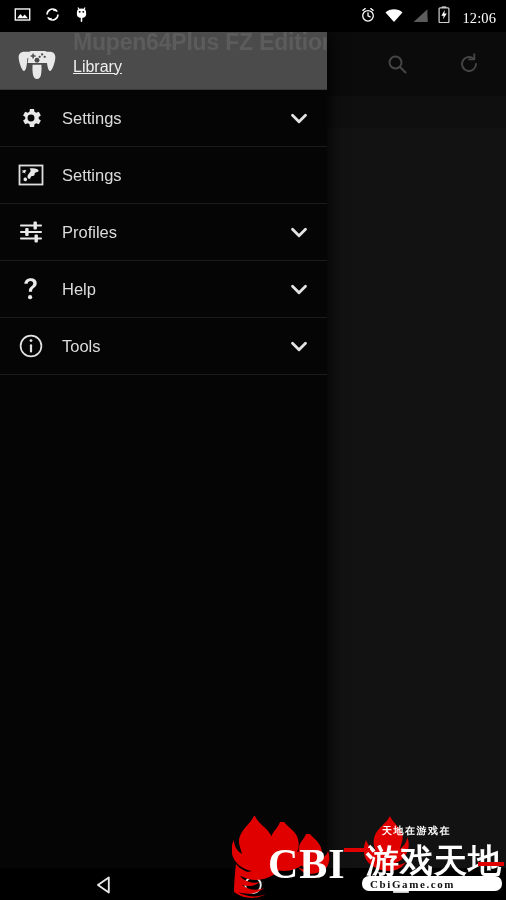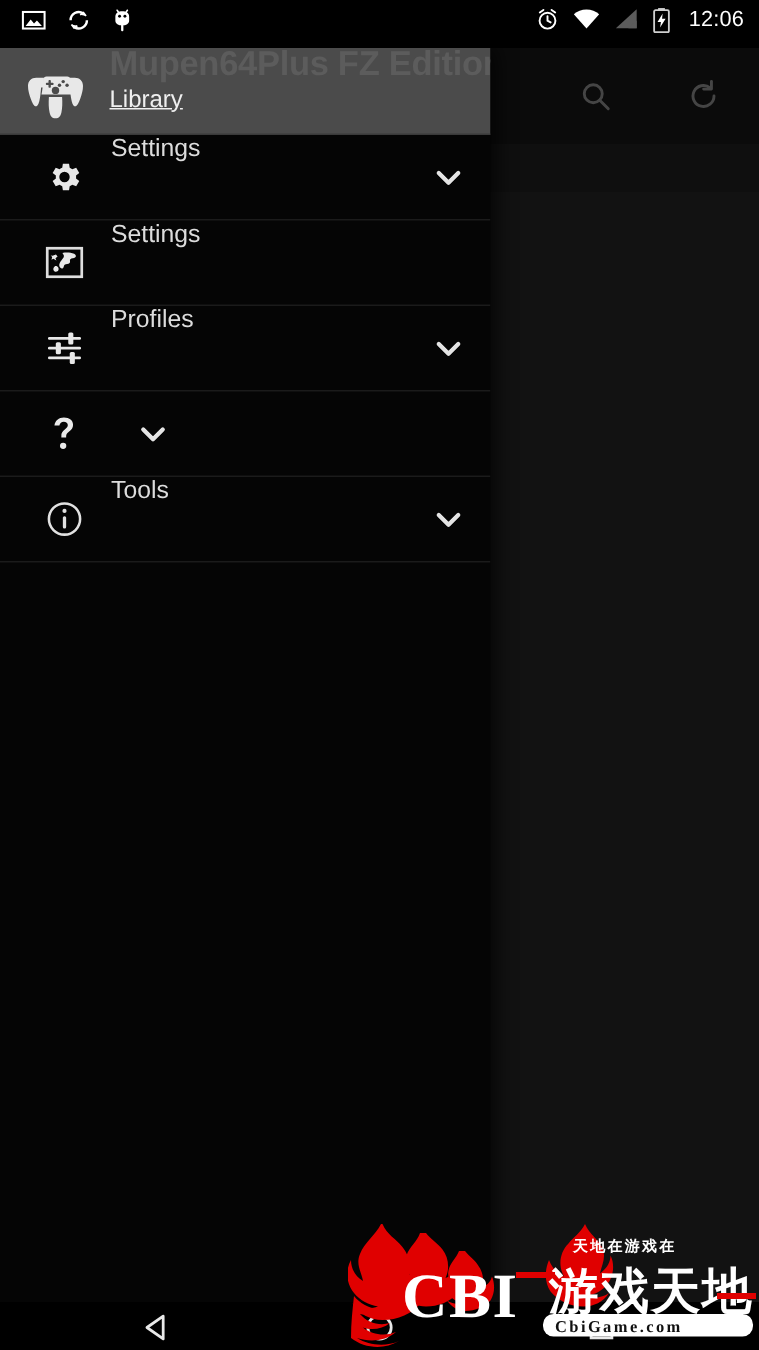--- a/index.html
+++ b/index.html
@@ -11,21 +11,21 @@
   }
   #screen { position: relative; width: 506px; height: 900px; background: #000; }
 
   
   #statusbar {
     position: absolute; top: 0; left: 0; width: 506px; height: 32px;
     background: #000; display: flex; align-items: center;
     padding: 0 10px 0 14px; z-index: 40;
   }
   #status-left { display: flex; align-items: center; gap: 13px; }
-  #status-right { margin-left: auto; display: flex; align-items: flex-start; gap: 9px; }
+  #status-right { margin-left: auto; display: flex; align-items: flex-end; gap: 9px; font-family: Liberation Serif, serif; }
   .sb-icon { display: block; }
   #clock { color: #fff; font-size: 14.5px; letter-spacing: .1px; margin-left: 3px; }
 
   
   #app-bg { position: absolute; top: 32px; left: 0; width: 506px; height: 836px; background: #161616; }
   #toolbar {
     position: absolute; top: 32px; left: 0; width: 506px; height: 64px;
     background: #111111; display: flex; align-items: center; justify-content: flex-end;
     padding-right: 22px; gap: 42px;
   }
@@ -54,22 +54,22 @@
   #app-title {
     position: absolute; top: -3px; left: 0; white-space: nowrap;
     font-size: 23px; font-weight: bold; color: #5c5c5c; letter-spacing: -0.2px;
   }
   #subtitle {
     position: absolute; top: 26px; left: 0; white-space: nowrap;
     font-size: 16px; color: #efefef; text-decoration: underline;
   }
 
   .nav-item {
-    position: relative; height: 57px; display: flex; 
-    border-bottom: 1px solid #1b1b1b; padding-left: 12px;
+    position: relative; height: 57px; display: flex; align-items: center;
+    border-bottom: 1px solid #1b1b1b; padding-left: 0;
   }
   .nav-icon { width: 62px; flex: 0 0 62px; display: flex; align-items: center; justify-content: center; }
   .nav-label { font-size: 16.5px; color: #dcdcdc; flex: 1 1 auto; }
   .nav-chevron { width: 56px; flex: 0 0 56px; display: flex; align-items: center; justify-content: center; }
 
   
   #watermark { position: absolute; left: 232px; top: 812px; width: 274px; height: 86px; z-index: 50; pointer-events: none; }
 
   
   #navbar { position: absolute; left: 0; top: 868px; width: 506px; height: 32px; background: #000; z-index: 45; }
@@ -179,20 +179,21 @@
     </div>
 
 
     <div class="nav-item">
       <div class="nav-icon">
         <svg width="28" height="28" viewBox="0 0 28 28" fill="#eaeaea">
           <path d="M13.6 3.3c-3.4 0-5.9 2.1-6.3 5.4h3.3c.3-1.6 1.4-2.6 2.9-2.6 1.6 0 2.7.9 2.7 2.3 0 1.2-.6 1.9-2 3-1.7 1.3-2.4 2.4-2.3 4.4v.9h3.2v-.7c0-1.4.5-2.2 2-3.3 1.8-1.3 2.6-2.6 2.6-4.5 0-3-2.4-4.9-6.1-4.9z"></path>
           <circle cx="13.1" cy="22.2" r="2.1"></circle>
         </svg>
       </div>
+      <div class="nav-label">Help</div>
       <div class="nav-chevron">
         <svg width="26" height="26" viewBox="0 0 24 24" fill="none" stroke="#e4e4e4" stroke-width="2.6" stroke-linecap="round" stroke-linejoin="round">
             <polyline points="6,9.5 12,15.5 18,9.5"></polyline>
           </svg>
       </div>
     </div>
 
     <div class="nav-item">
       <div class="nav-icon">
         <svg width="28" height="28" viewBox="0 0 28 28">

